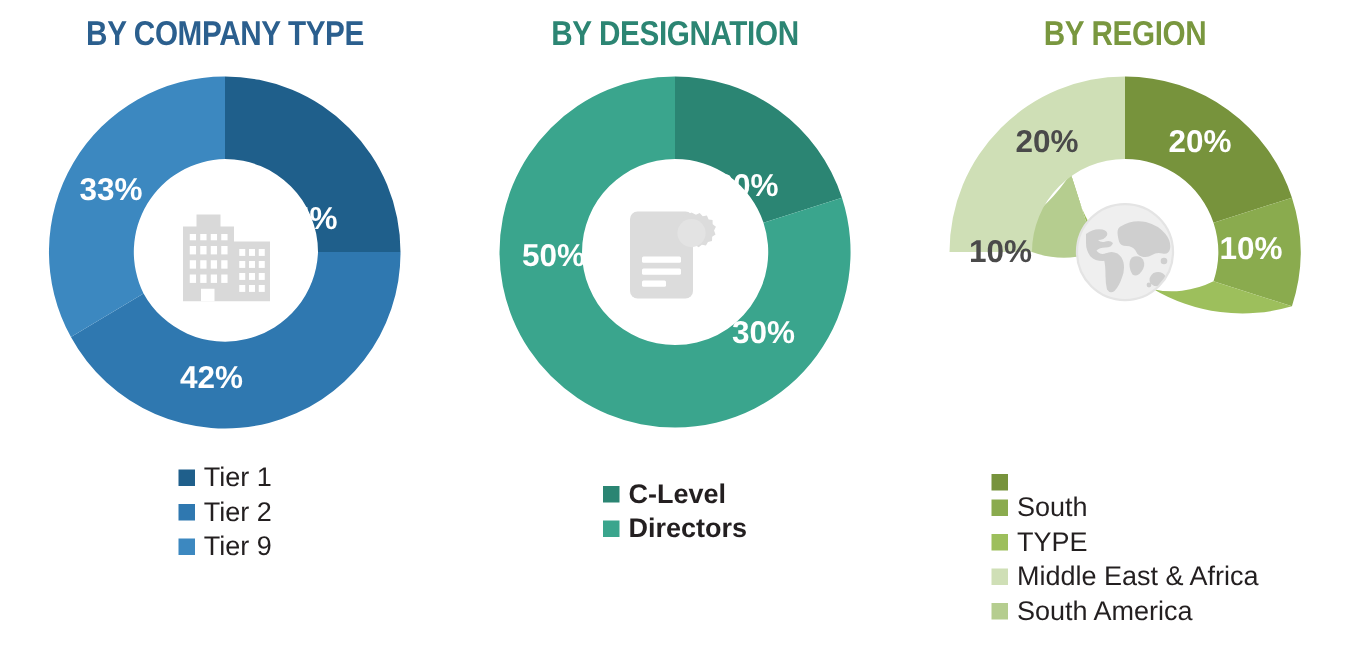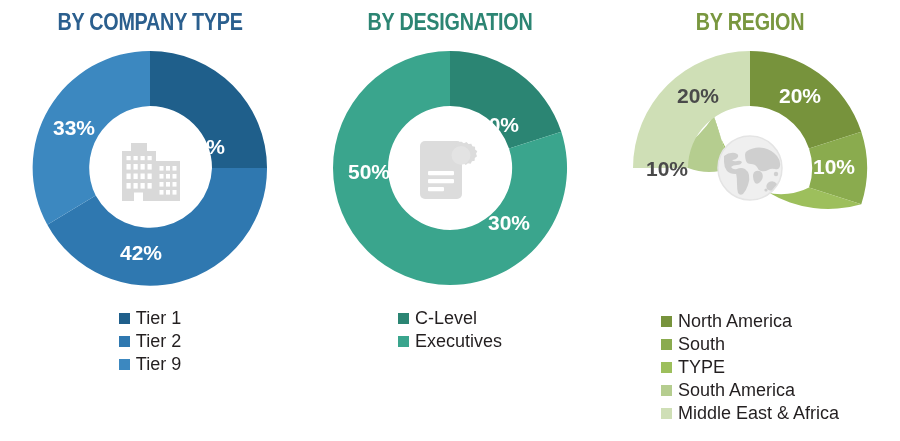--- a/index.html
+++ b/index.html
@@ -76,21 +76,21 @@
     pointer-events: none;
   }
 
   .legend {
     position: absolute;
     left: 0;
     width: 100%;
     margin-top: 20px;
   }
   #legend-company { top: 287px; }
-  #legend-design  { top: 287px; }
+  #legend-design  { top: 298px; font-weight: bold; }
   #legend-region  { top: 290px; }
 
   .legend-inner {
     display: inline-block;
     text-align: left;
   }
   .legend-center { text-align: center; width: 100%; }
 
   .legend-row {
     display: flex;
@@ -247,21 +247,21 @@
 
     <div class="legend" id="legend-design">
       <div class="legend-center">
         <div class="legend-inner">
           <div class="legend-row">
             <span class="legend-swatch" style="background:#2b8573"></span>
             <span class="legend-label">C-Level</span>
           </div>
           <div class="legend-row">
             <span class="legend-swatch" style="background:#3aa58d"></span>
-            <span class="legend-label">Executives</span>
+            <span class="legend-label">Directors</span>
           </div>
         </div>
       </div>
     </div>
   </div>
 
   <div class="panel" id="panel-region">
 
     <div class="panel-title" id="title-region">BY REGION</div>
 
@@ -314,36 +314,35 @@
           <circle cx="36" cy="36" r="32" fill="none" stroke="#e4e4e4" stroke-width="1.5"></circle>
         </svg>
       </div>
     </div>
 
     <div class="legend" id="legend-region">
       <div class="legend-center">
         <div class="legend-inner">
           <div class="legend-row">
             <span class="legend-swatch" style="background:#77933c"></span>
-            <span class="legend-label">North America</span>
           </div>
           <div class="legend-row">
             <span class="legend-swatch" style="background:#8aab4e"></span>
             <span class="legend-label">South</span>
           </div>
           <div class="legend-row">
             <span class="legend-swatch" style="background:#9dbf5c"></span>
             <span class="legend-label">TYPE</span>
           </div>
           <div class="legend-row">
+            <span class="legend-swatch" style="background:#cfdfb6"></span>
+            <span class="legend-label">Middle East &amp; Africa</span>
+          </div>
+          <div class="legend-row">
             <span class="legend-swatch" style="background:#b5cd8f"></span>
             <span class="legend-label">South America</span>
           </div>
-          <div class="legend-row">
-            <span class="legend-swatch" style="background:#cfdfb6"></span>
-            <span class="legend-label">Middle East &amp; Africa</span>
-          </div>
         </div>
       </div>
     </div>
   </div>
 
 </div>
 
 </body></html>

